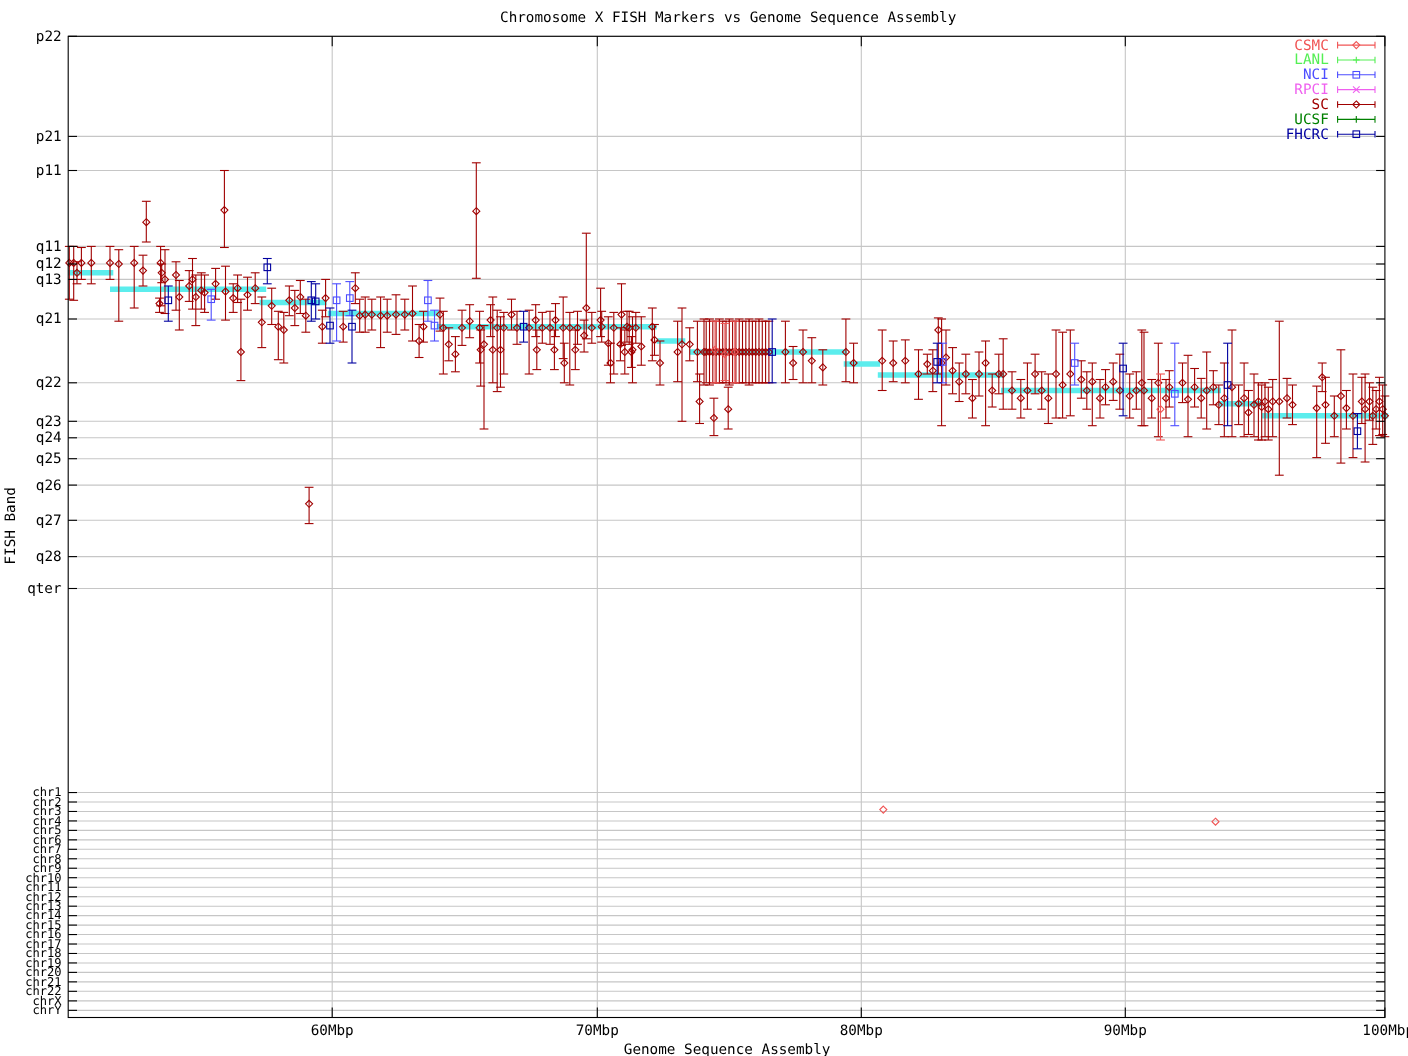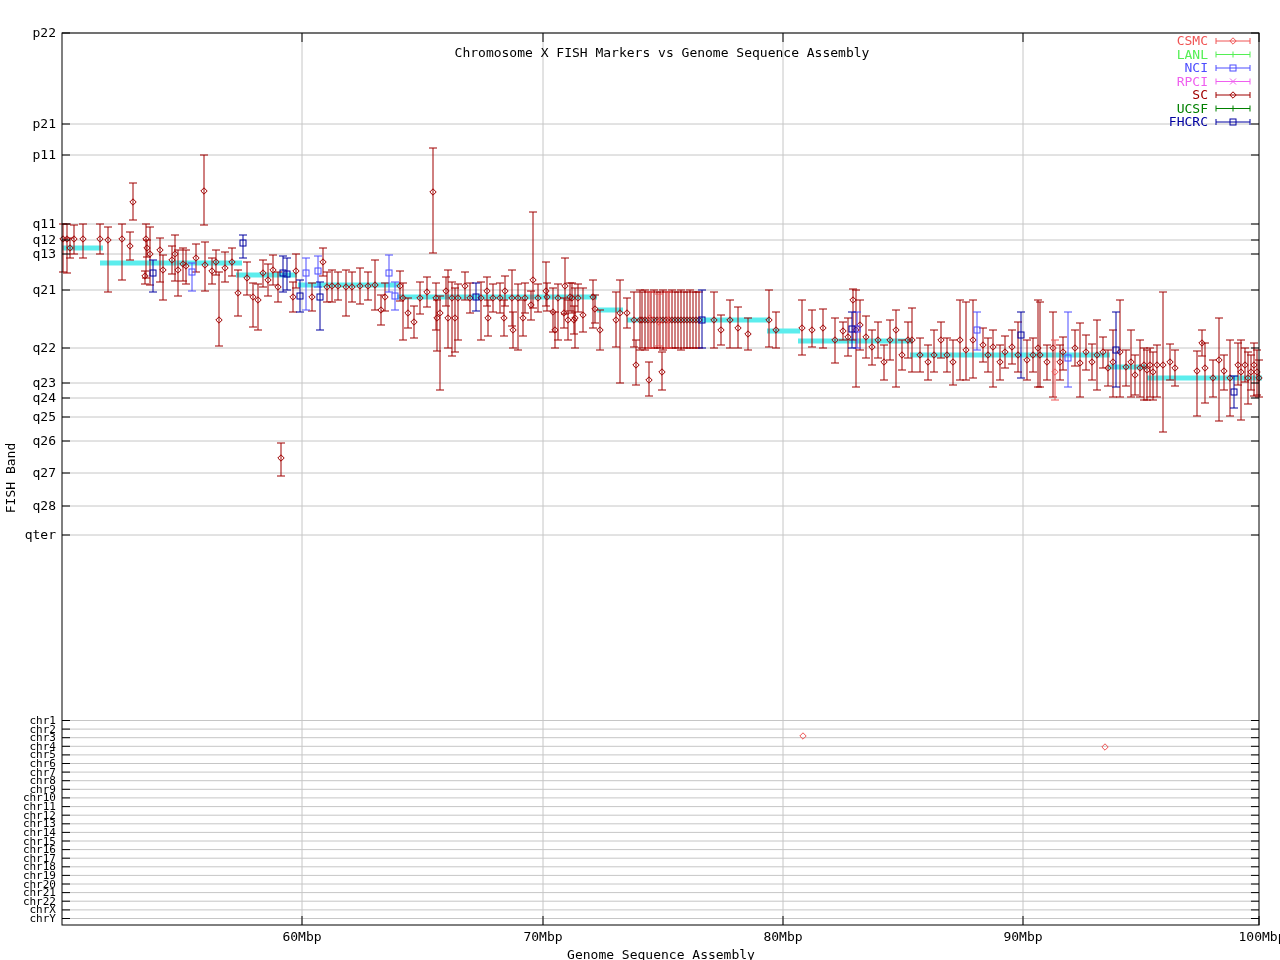--- a/index.html
+++ b/index.html
@@ -1,19 +1,19 @@
 <!DOCTYPE html>
 <html><head>
 <meta charset="utf-8">
 <style>
   html,body{margin:0;padding:0;background:#ffffff;}
   body{width:1280px;height:960px;position:relative;overflow:hidden;
        font-family:"DejaVu Sans Mono",monospace;color:#000;}
   .lbl{position:absolute;font-size:13px;white-space:nowrap;}
-  #chart-title{left:662px;top:9px;transform:translateX(-50%);margin-top:36px;}
+  #chart-title{left:662px;top:9px;transform:translateX(-50%);}
   #x-axis-label{left:661px;top:947px;transform:translateX(-50%);}
   #y-axis-label{left:10px;top:478px;transform:translate(-50%,-50%) rotate(-90deg);}
   svg{position:absolute;left:0;top:0;}
   text{font-family:"DejaVu Sans Mono",monospace;}
 </style>
 </head>
 <body>
 
 <svg id="plot" width="1280" height="960" viewBox="0 0 1280 960">
     <g>

